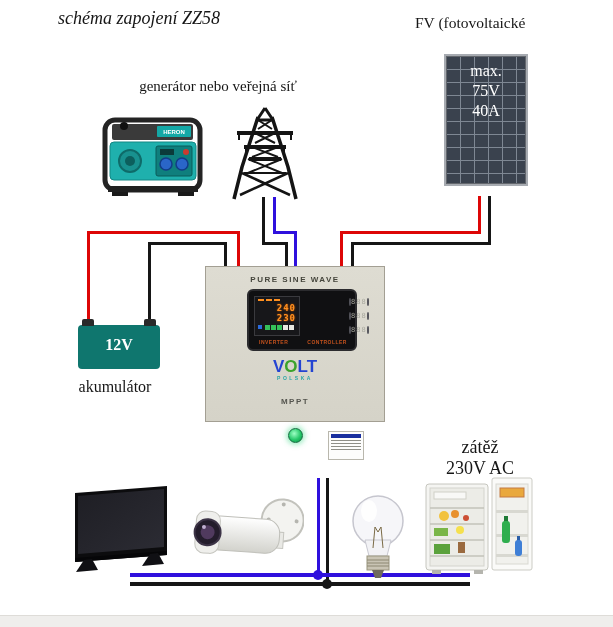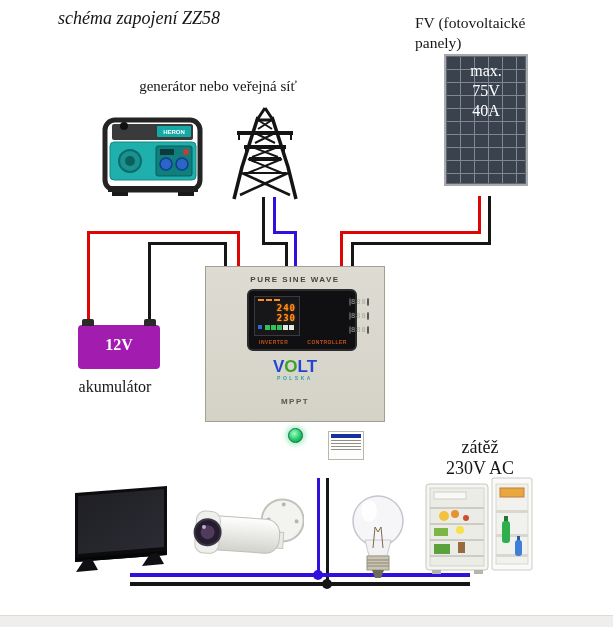--- a/index.html
+++ b/index.html
@@ -16,21 +16,21 @@
   .dot{position:absolute;border-radius:50%;}
   
   #pv-panel{position:absolute;left:444px;top:54px;width:84px;height:132px;
     background-color:#3a424e;
     background-image:linear-gradient(#7e8793 1px, transparent 1px),
                      linear-gradient(90deg,#7e8793 1px, transparent 1px);
     background-size:100% 13px,14px 100%;
     border:2px solid #a7abb1;box-shadow:0 0 0 1px #63676d inset;
     color:#fff;text-align:center;font-size:16px;line-height:20px;padding-top:5px;box-sizing:border-box;}
   
-  #battery{position:absolute;left:78px;top:325px;width:82px;height:44px;background:#a21caf;
+  #battery{position:absolute;left:78px;top:325px;width:82px;height:44px;background:#0f766e;
     border-radius:4px;color:#fff;text-align:center;font-size:16px;font-weight:bold;line-height:40px;}
   .terminal{position:absolute;top:-6px;width:12px;height:7px;background:#2a2a2a;border-radius:2px 2px 0 0;}
   
   #inverter{position:absolute;left:205px;top:266px;width:180px;height:156px;
     background:linear-gradient(#dedcd2,#d5d3c8);border:1px solid #a39f93;box-sizing:border-box;
     font-family:"Liberation Sans", sans-serif;}
   #inv-header{position:absolute;left:0;top:8px;width:100%;text-align:center;
     font-size:8px;font-weight:bold;letter-spacing:1.5px;color:#45453c;}
   #display{position:absolute;left:41px;top:22px;width:110px;height:62px;background:#101012;
     border:2px solid #2b2b2e;border-radius:6px;box-sizing:border-box;}
@@ -71,21 +71,20 @@
 </style>
 </head>
 <body>
 
 <div id="canvas">
 
   <div class="lbl" style="left:58px;top:8px;font-size:18px;font-style:italic;">schéma zapojení ZZ58</div>
   <div class="lbl center" style="left:118px;top:78px;width:200px;font-size:15px;">generátor nebo veřejná síť</div>
   <div class="lbl" style="left:415px;top:13px;width:160px;font-size:15.5px;line-height:20px;">
     <div>FV (fotovoltaické</div>
-    <div>panely)</div>
   </div>
   <div class="lbl center" style="left:405px;top:437px;width:150px;font-size:18px;line-height:21px;">
     <div>zátěž</div>
     <div>230V AC</div>
   </div>
   <div class="lbl center" style="left:55px;top:378px;width:120px;font-size:16px;">akumulátor</div>
 
   <div class="wire w-red" style="left:87px;top:231px;width:3px;height:92px;"></div>
   <div class="wire w-red" style="left:87px;top:231px;width:153px;height:3px;"></div>
   <div class="wire w-red" style="left:237px;top:231px;width:3px;height:37px;"></div>

